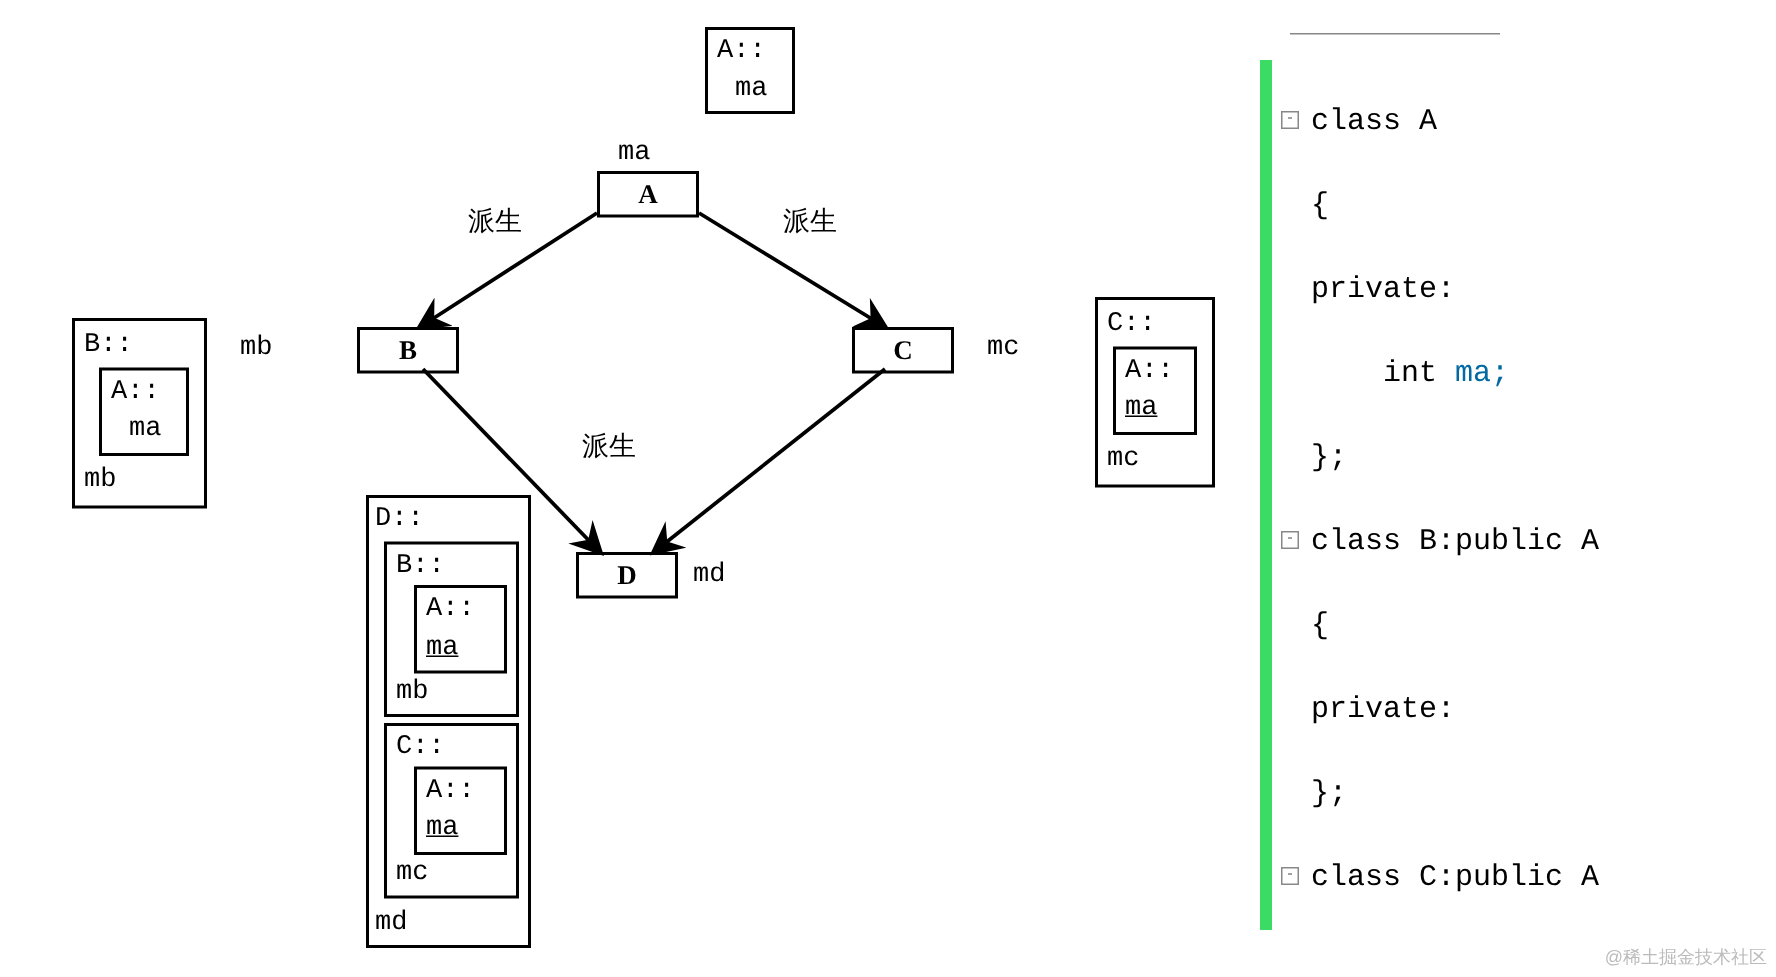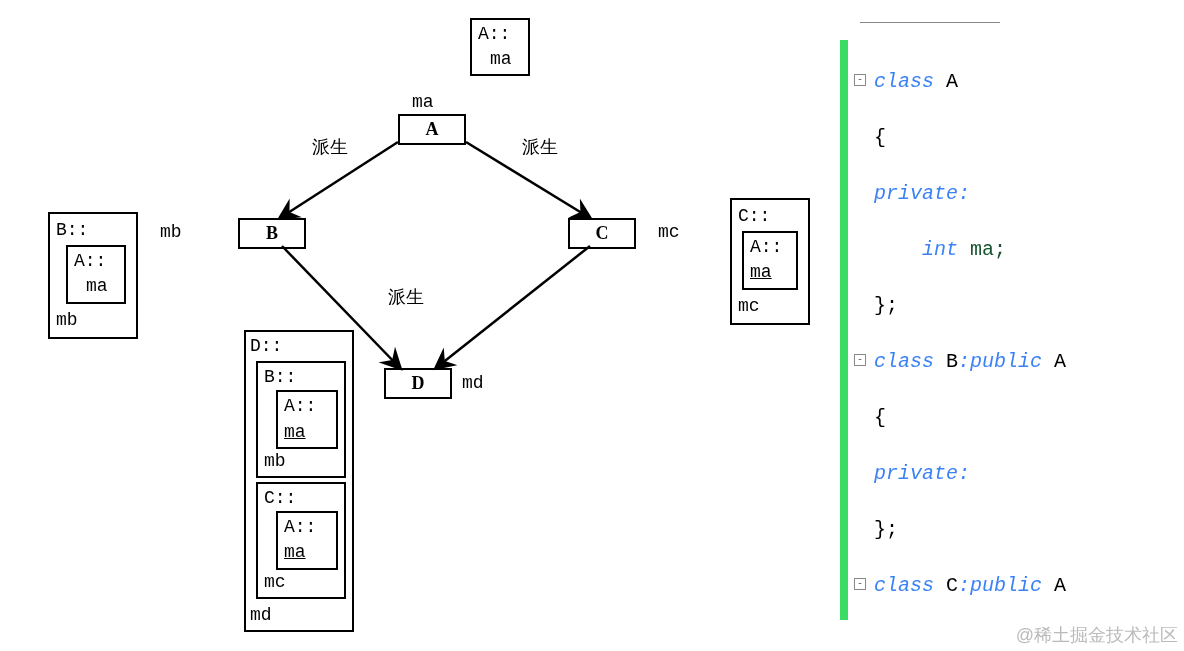--- a/index.html
+++ b/index.html
@@ -84,35 +84,35 @@
     top: 6px;
     width: 12px;
     height: 12px;
     border: 1px solid #888;
     background: #fff;
     font-size: 10px;
     line-height: 10px;
     text-align: center;
     color: #666;
   }
-  .kw    { color: #3b82f6; font-style: italic; }
-  .member{ color: #14532d; }
+  .kw    { color: #000000; }
+  .member{ color: #0369a1; }
   .cursor-line {
     position: absolute;
     left: 860px;
     top: 22px;
     width: 140px;
     height: 0;
     border-top: 1px solid #888;
   }
   .watermark {
     position: absolute;
     right: 6px;
     bottom: 4px;
-    font-size: 18px;
+    font-size: 12px;
     color: #bbb;
     font-family: "SimSun", sans-serif;
   }
 </style>
 </head>
 <body>
 
 <div class="diagram">
 
   <div class="layout-box" style="left:470px; top:18px; width:60px; padding:2px 6px;">

